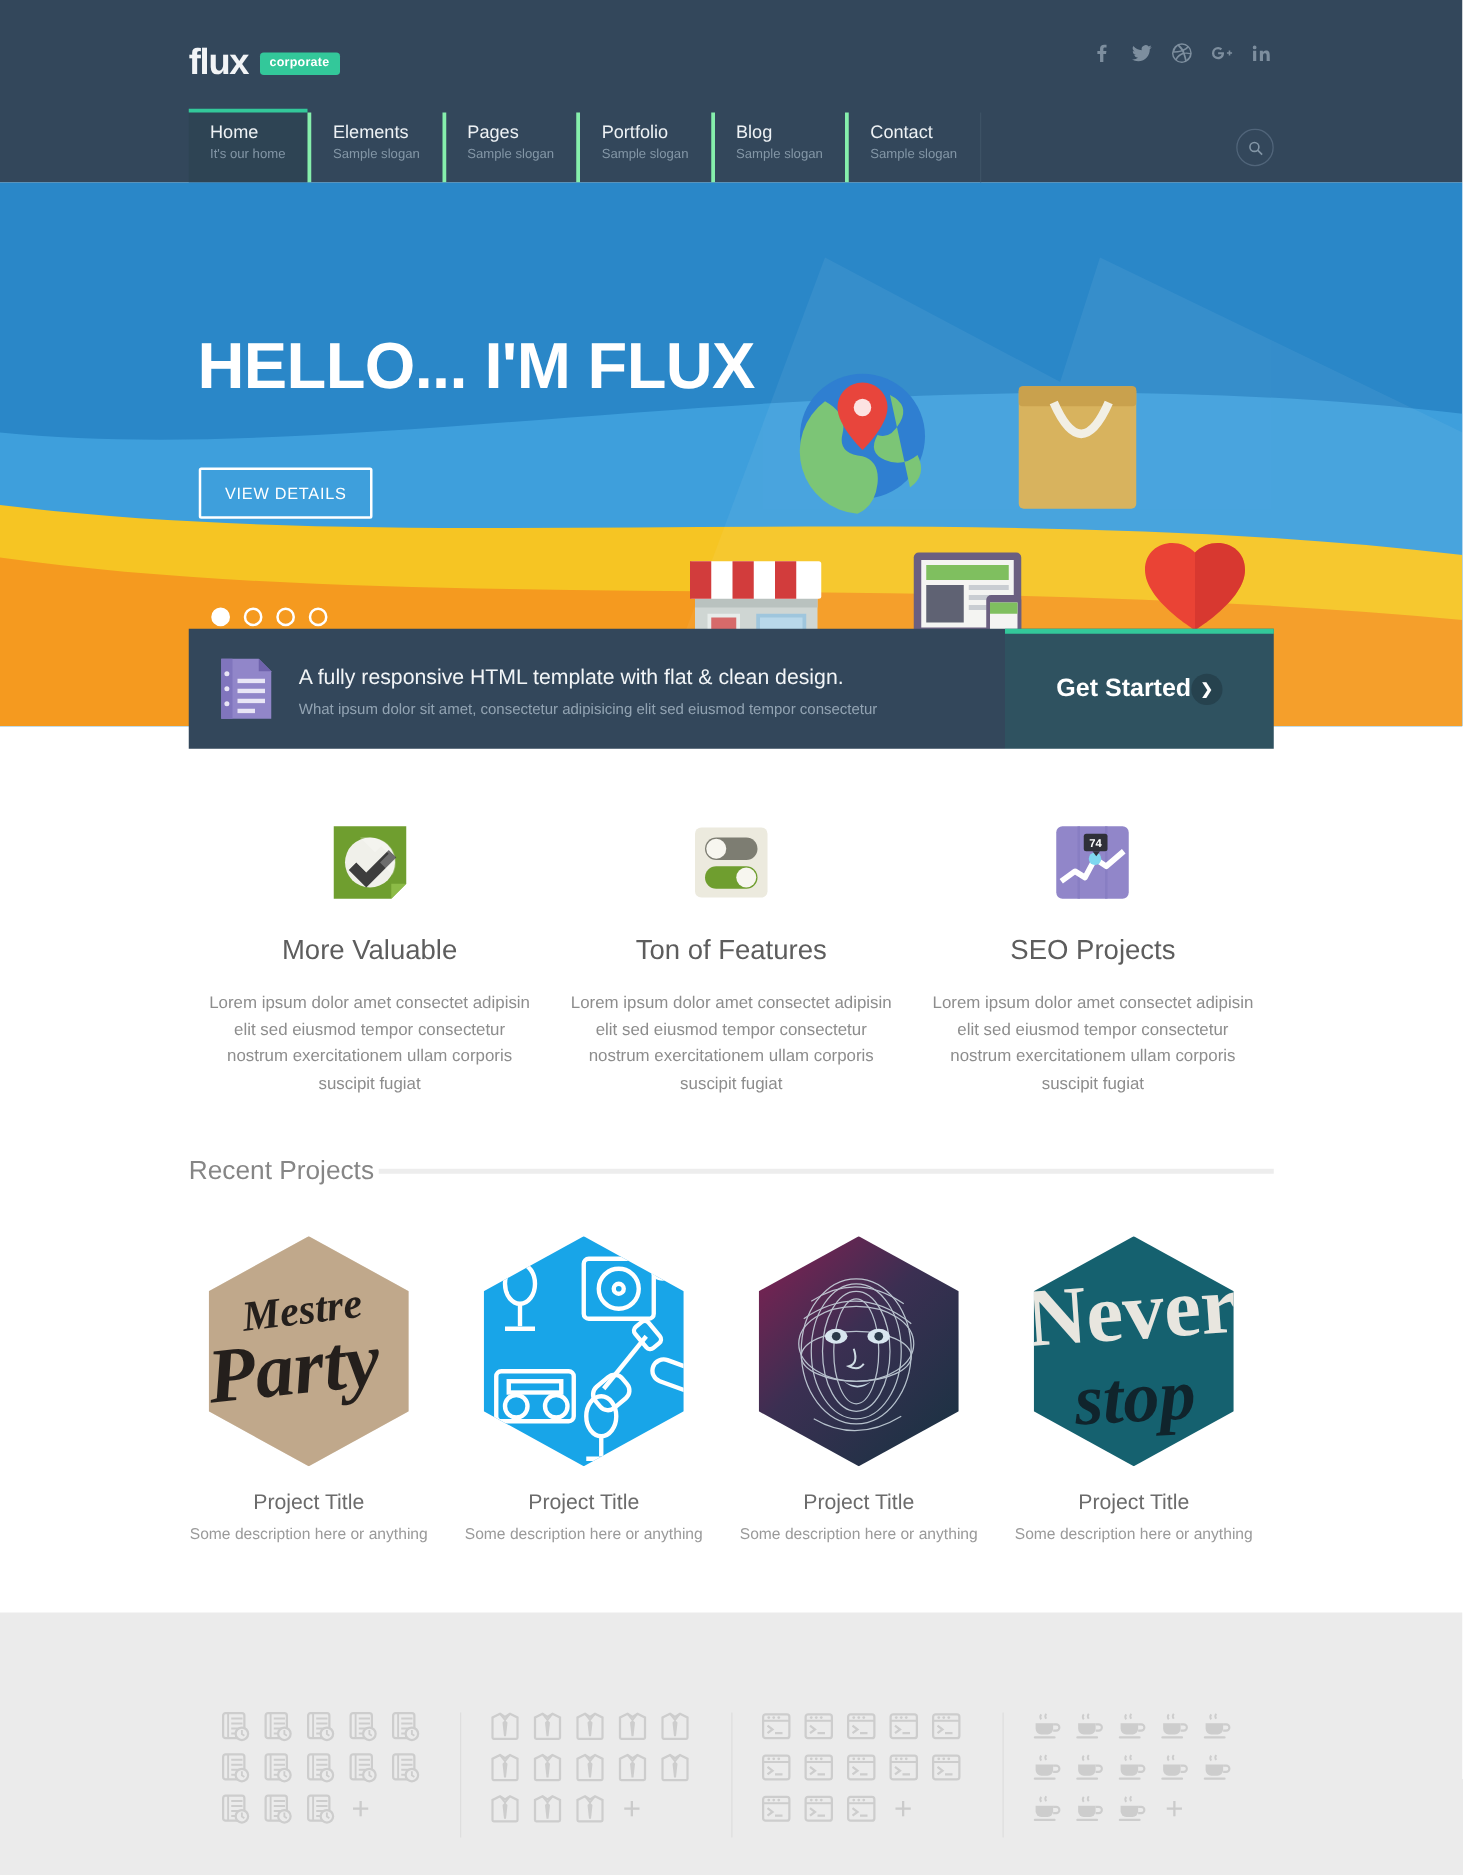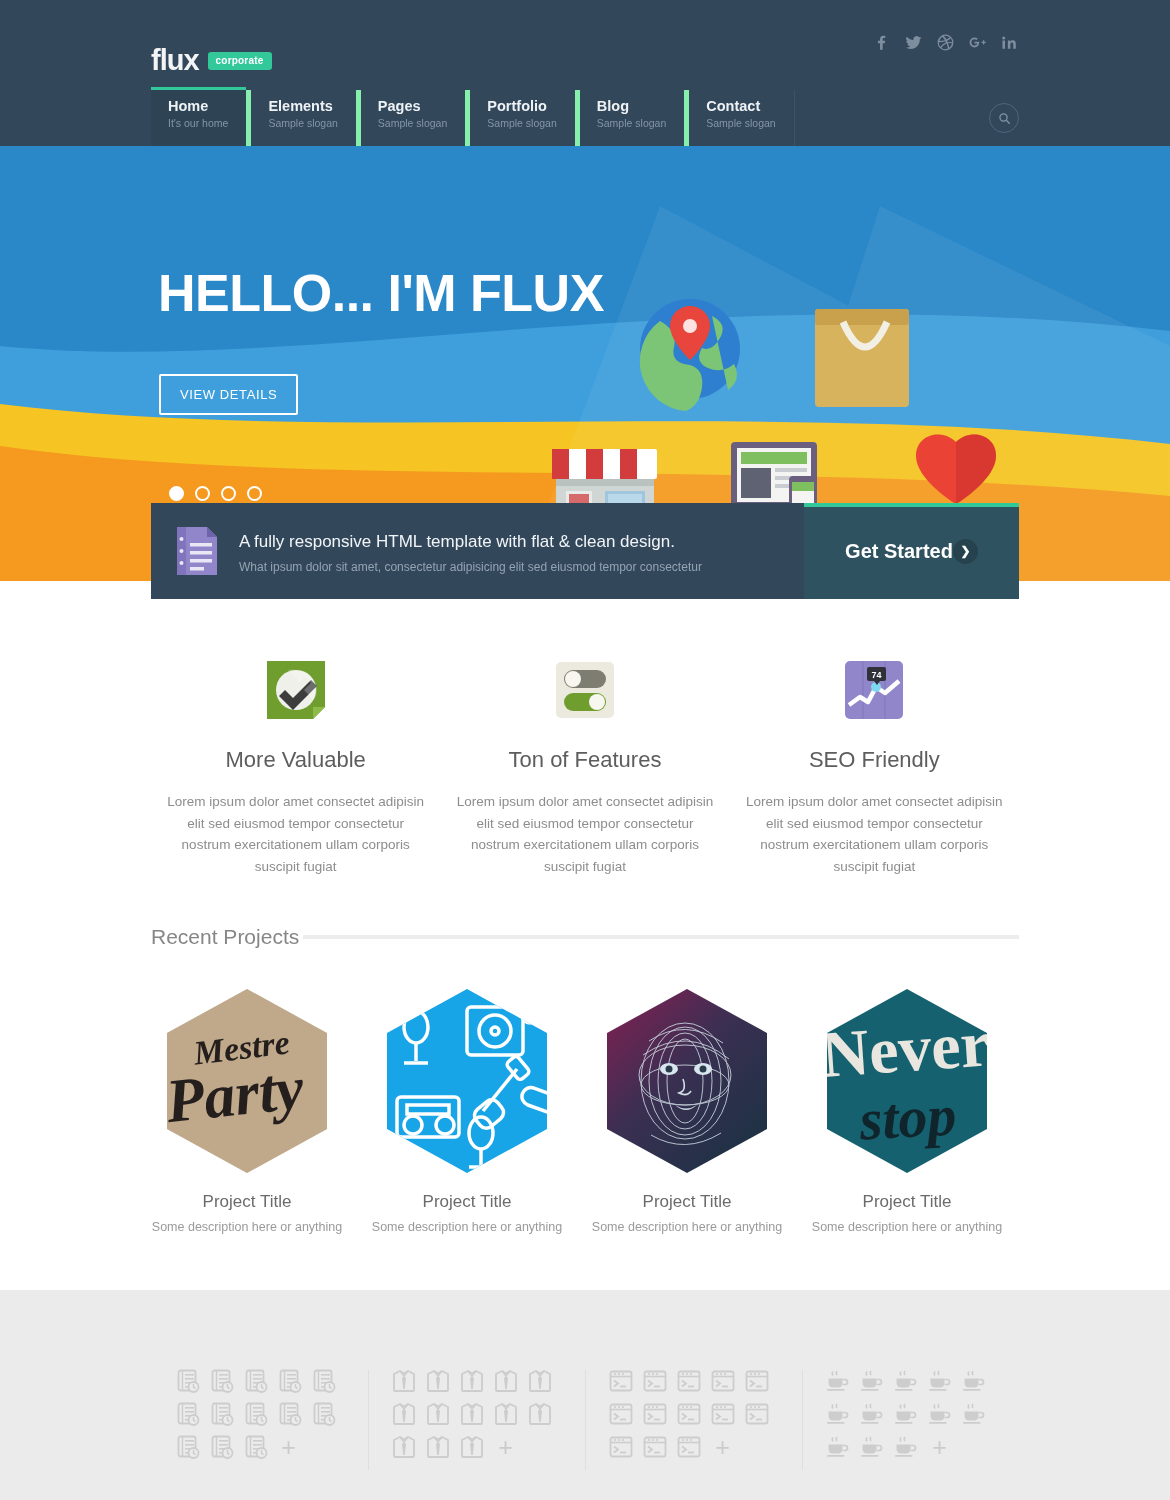--- a/index.html
+++ b/index.html
@@ -11,48 +11,48 @@
   }
   .page { width: 1170px; position: relative; overflow: hidden; }
 
   
   .header {
     background: #33475b;
     height: 146px;
     position: relative;
   }
   .header-inner { width: 868px; margin: 0 auto; position: relative; height: 100%; }
-  .logo-row { padding-top: 44px; display: flex; align-items: center; text-align: center; }
+  .logo-row { padding-top: 34px; display: flex; align-items: center; text-align: center; }
   .logo-text {
     color: #f2f4f6; font-size: 29px; font-weight: bold; letter-spacing: -1px;
   }
   .logo-badge {
     background: #33c89a; color: #ffffff; font-size: 10px; font-weight: bold;
     border-radius: 3px; padding: 3px 8px 4px; margin-left: 9px; letter-spacing: .2px;
   }
   .social {
     position: absolute; right: 0; top: 33px; display: flex; gap: 13px; align-items: center;
   }
   .social-icon {
     width: 19px; height: 19px; fill: #7d8e9e; display: block; cursor: pointer;
   }
   .navbar {
     position: absolute; left: 0; right: 0; bottom: 0; height: 56px;
     display: flex; align-items: stretch;
   }
   .nav-item {
     padding: 7px 18px 0 17px; position: relative; cursor: pointer; min-width: 85px;
-    border-left: 5px solid #86efac;
+    border-left: 3px solid #86efac;
   }
   .nav-item:first-child { border-left: none; }
   .nav-item.active { background: #2e4454; }
   .nav-item.active:after {
     content: ""; position: absolute; left: 0; right: 0; top: -3px; height: 3px; background: #33c89a;
   }
-  .nav-title { color: #eef2f5; font-size: 14.5px; line-height: 18px; font-weight: bold; }
+  .nav-title { color: #eef2f5; font-size: 14.5px; line-height: 18px; }
   .nav-slogan { color: #8396a6; font-size: 10.5px; line-height: 16px; }
   .nav-spacer { flex: 1; border-left: 1px solid #3d5265; }
   .search-btn {
     width: 30px; height: 30px; border-radius: 50%; border: 1px solid #51657a;
     position: absolute; right: 0; top: 13px; display: flex; align-items: center; justify-content: center;
     cursor: pointer;
   }
   .search-btn svg { width: 13px; height: 13px; stroke: #8396a6; fill: none; stroke-width: 2; }
 
   
@@ -341,21 +341,21 @@
       <svg class="feature-icon" width="66" height="66" viewBox="0 0 66 66">
         <rect x="4" y="4" width="58" height="58" rx="5" fill="#9186c9"></rect>
         <rect x="21" y="4" width="2" height="58" fill="#857ac0" opacity=".7"></rect>
         <rect x="43" y="4" width="2" height="58" fill="#857ac0" opacity=".7"></rect>
         <polyline points="8,48 19,40 27,45 35,30 44,36 58,24" fill="none" stroke="#ffffff" stroke-width="4.5" stroke-linejoin="round"></polyline>
         <circle cx="35" cy="30" r="5" fill="#7fd8f0"></circle>
         <rect x="26" y="10" width="19" height="14" rx="2" fill="#2f3038"></rect>
         <path d="M33 24l3 4 3-4z" fill="#2f3038"></path>
         <text x="35.5" y="20.5" font-family="Liberation Sans, sans-serif" font-size="9" font-weight="bold" fill="#ffffff" text-anchor="middle">74</text>
       </svg>
-      <div class="feature-title">SEO Friendly</div>
+      <div class="feature-title">SEO Projects</div>
       <div class="feature-desc">Lorem ipsum dolor amet consectet adipisin elit sed eiusmod tempor consectetur nostrum exercitationem ullam corporis suscipit fugiat</div>
     </div>
   </div>
 
   <div class="section-head">
     <div class="section-title">Recent Projects</div>
     <div class="section-rule"></div>
   </div>
 
   <div class="projects">

